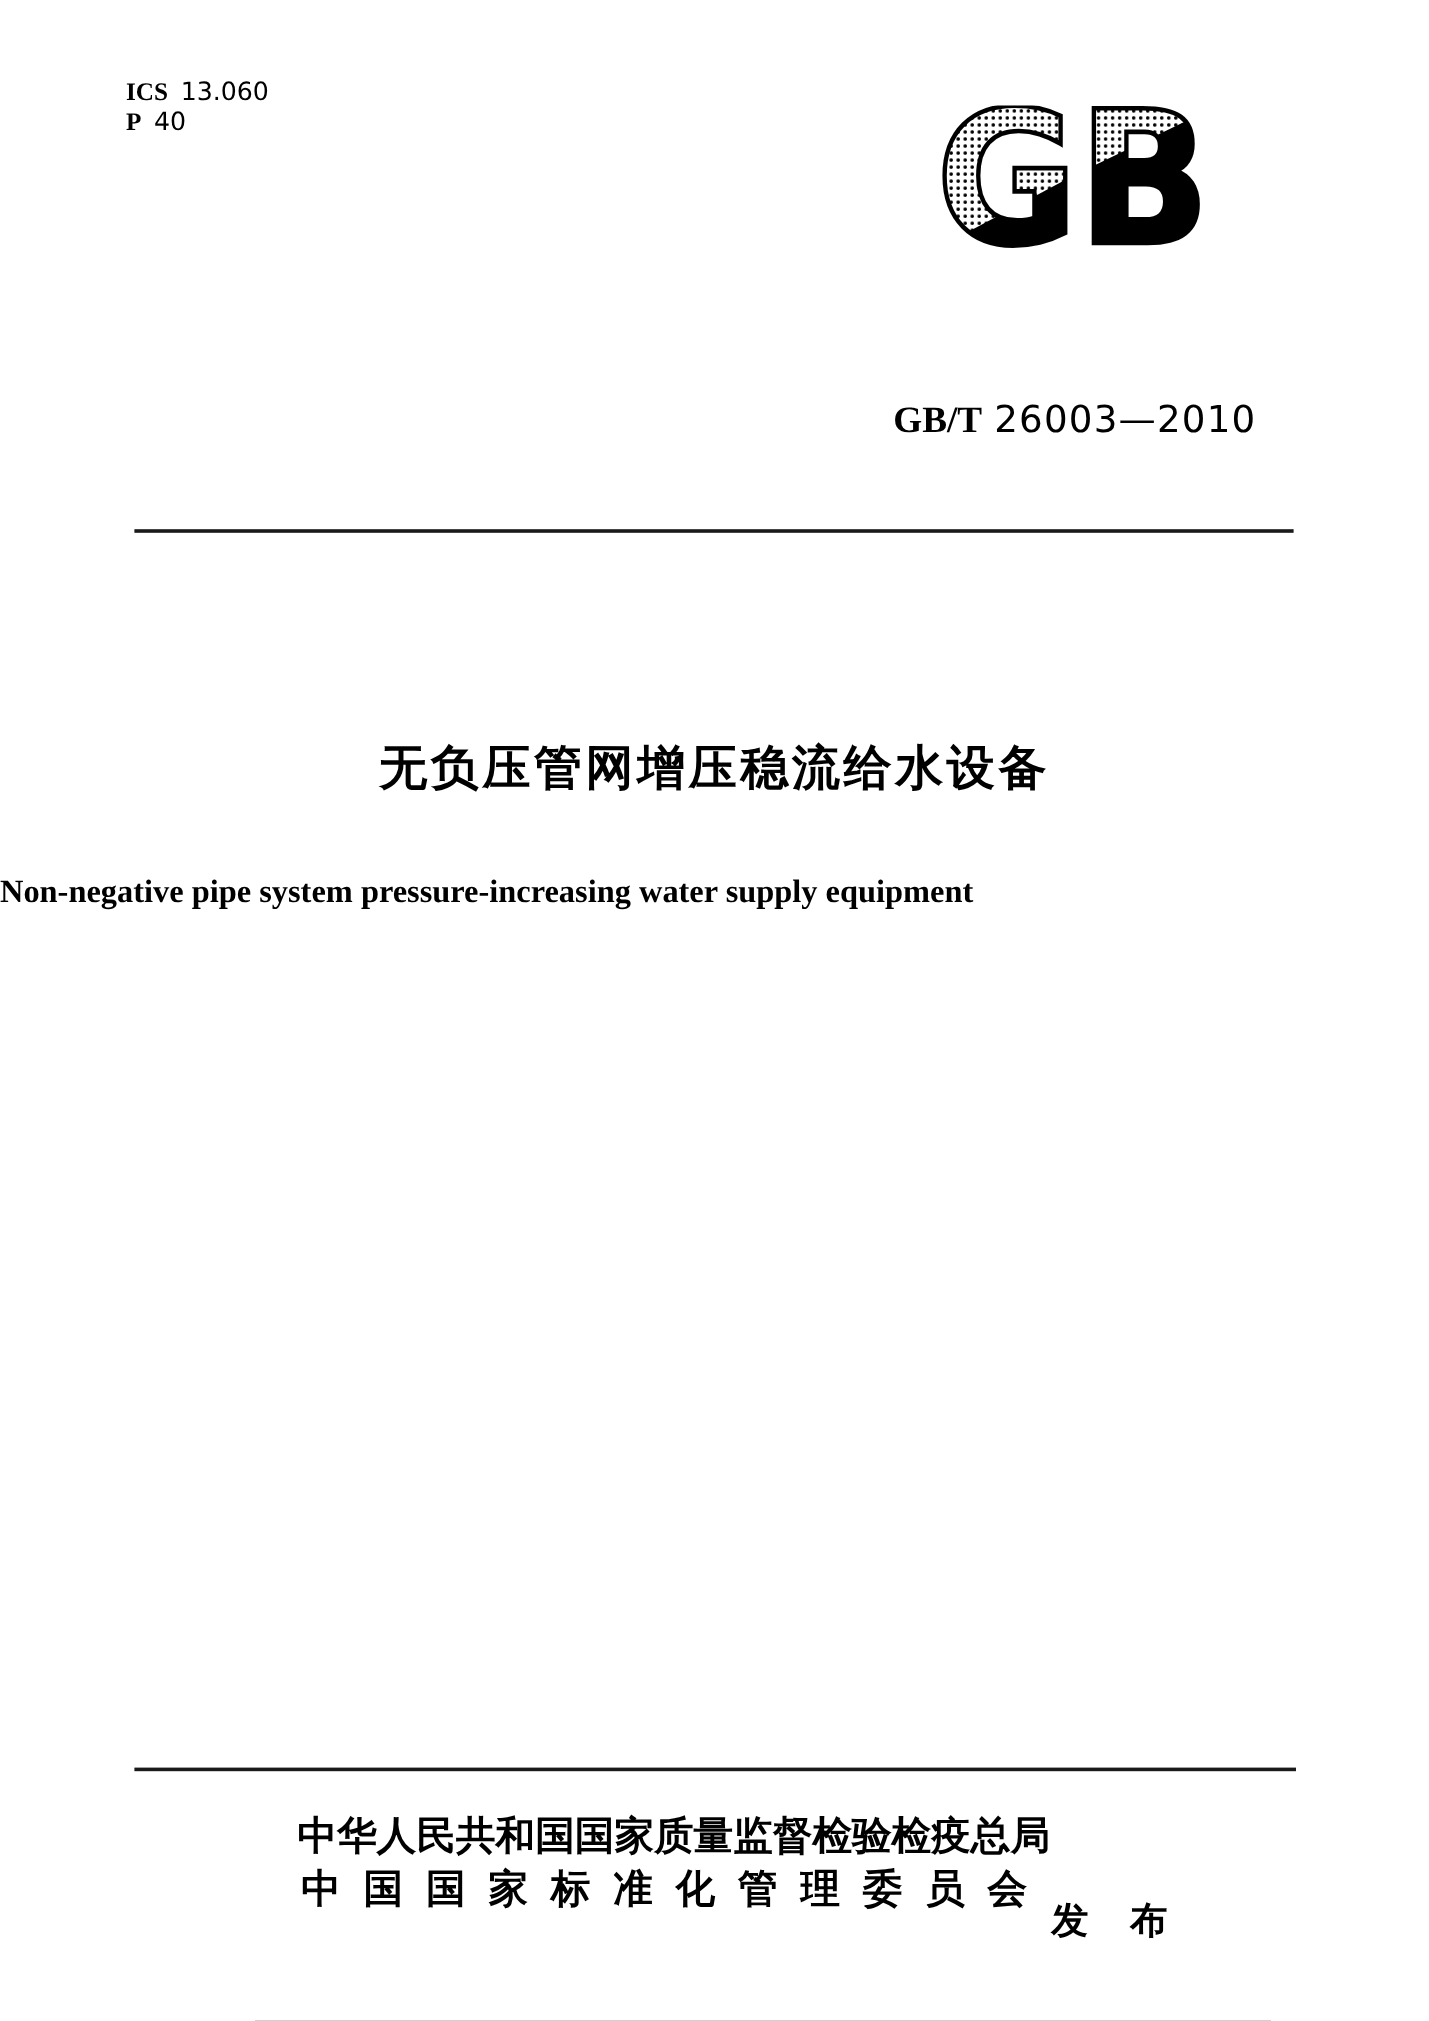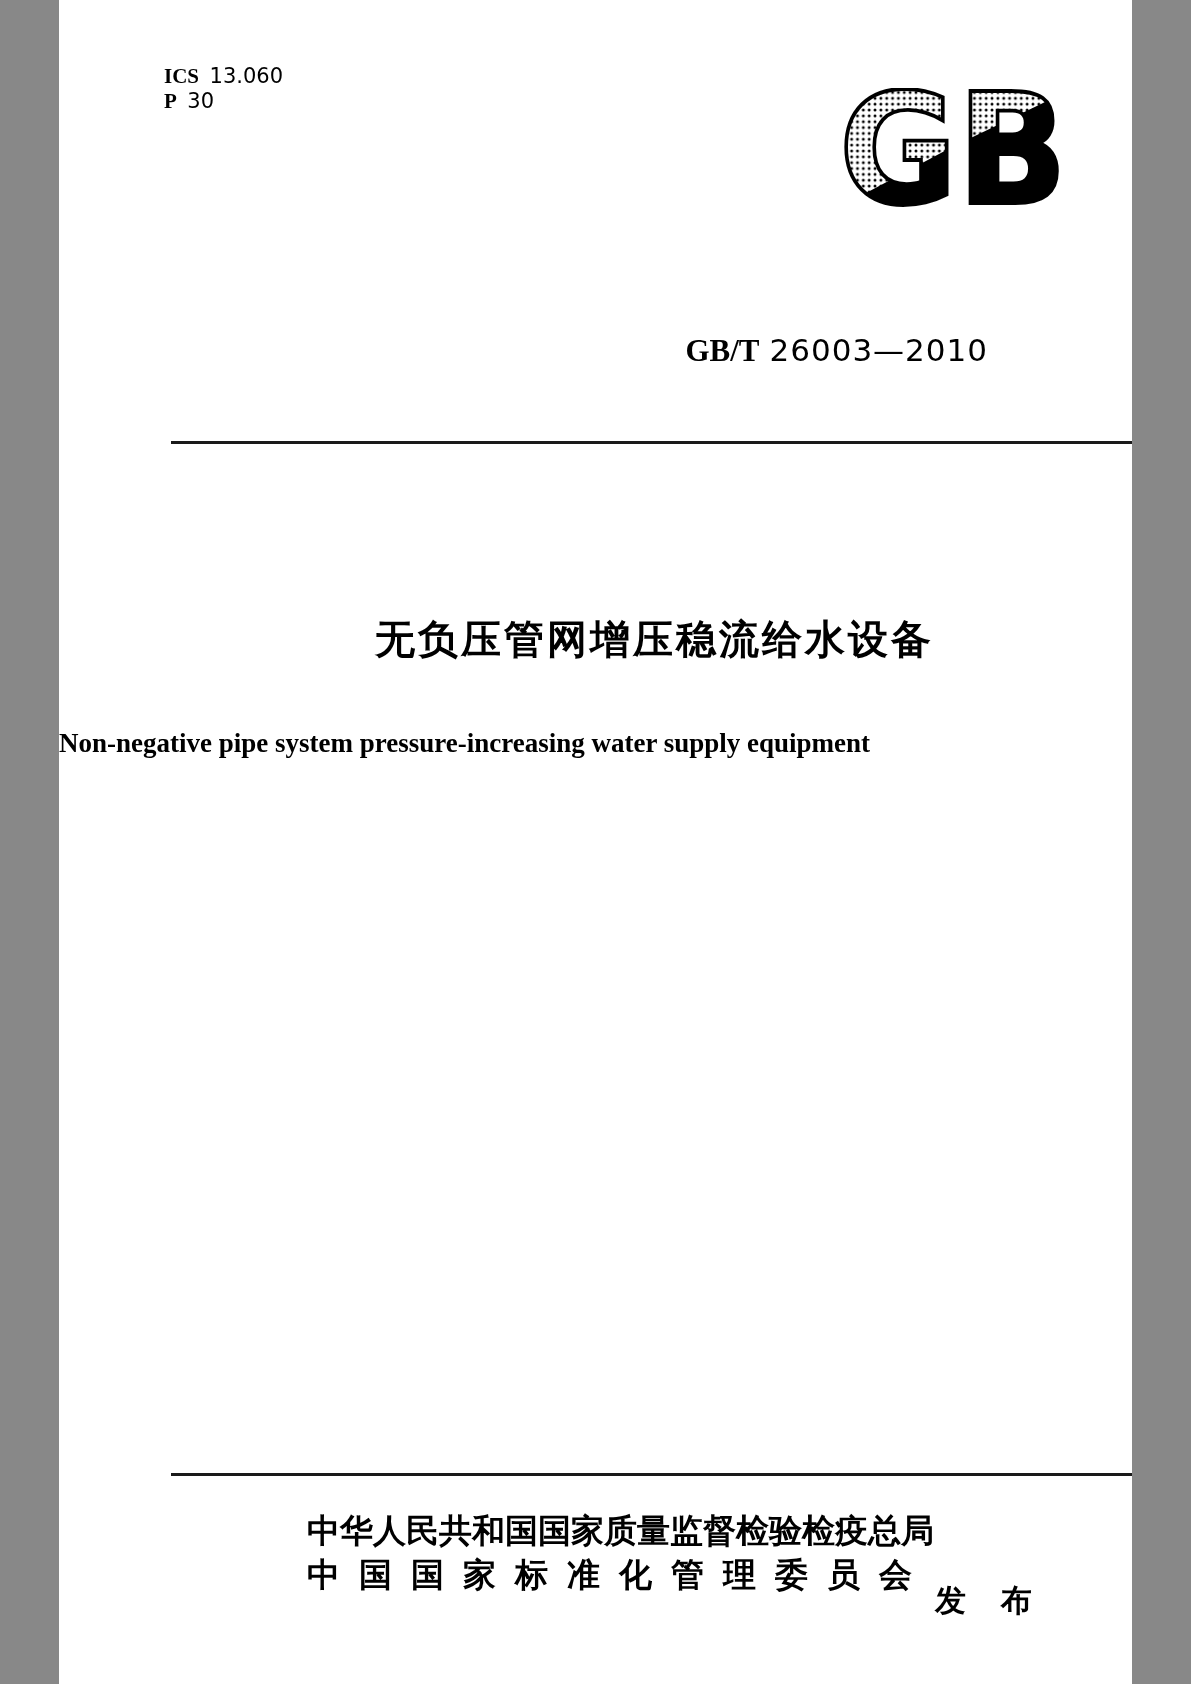--- a/index.html
+++ b/index.html
@@ -1,18 +1,18 @@
 <!DOCTYPE html>
 <html><head>
 <meta charset="utf-8">
 <style>
   html,body{margin:0;padding:0;background:#888;}
   .page{
     position:relative;
-    width:1073px;height:1684px;
+    width:1191px;height:1684px;
     margin:0 auto;
     background:#ffffff;
     font-family:"Liberation Serif", serif;
     color:#000;
     overflow:hidden;
   }
   
   .ics-block{
     position:absolute;left:105px;top:64px;
     font-size:21px;line-height:25px;font-weight:bold;
@@ -54,37 +54,38 @@
   .date-num{font-family:"DejaVu Sans", sans-serif;}
   .date-label{font-family:"DejaVu Sans", sans-serif;font-weight:bold;margin-left:10px;}
   .rule-bottom{
     position:absolute;left:112px;top:1473px;width:968px;height:3px;background:#1a1a1a;
   }
   
   .agencies{
     position:absolute;left:248px;top:1510px;
     font-family:"Liberation Serif", serif;
     font-weight:600;
+    text-align:right;
   }
   .agency-line1{font-size:33px;line-height:42px;letter-spacing:0px;white-space:nowrap;}
   .agency-line2{font-size:33px;line-height:42px;letter-spacing:19px;white-space:nowrap;margin-top:2px;}
   .publish-label{
     position:absolute;left:876px;top:1580px;
     font-size:31px;font-weight:bold;letter-spacing:12px;
     font-family:"DejaVu Sans", sans-serif;white-space:nowrap;
   }
 </style>
 </head>
 <body>
 
 <div class="page">
 
   <div class="ics-block">
     <div><span>ICS</span>&nbsp;&nbsp;<span class="num">13.060</span></div>
-    <div><span>P</span>&nbsp;&nbsp;<span class="num">30</span></div>
+    <div><span>P</span>&nbsp;&nbsp;<span class="num">40</span></div>
   </div>
 
   <svg class="gb-logo" viewBox="0 0 240 122" xmlns="http://www.w3.org/2000/svg" aria-hidden="true">
     <defs>
       <pattern id="dots" width="6" height="6" patternUnits="userSpaceOnUse">
         <rect width="6" height="6" fill="#ffffff"></rect>
         <circle cx="3" cy="3" r="1.5" fill="#000000"></circle>
       </pattern>
       <text id="gbtext" x="2" y="116" font-family="DejaVu Sans, sans-serif" font-weight="bold" font-size="158" textLength="234" lengthAdjust="spacingAndGlyphs">GB</text>
       <clipPath id="gbclip">

